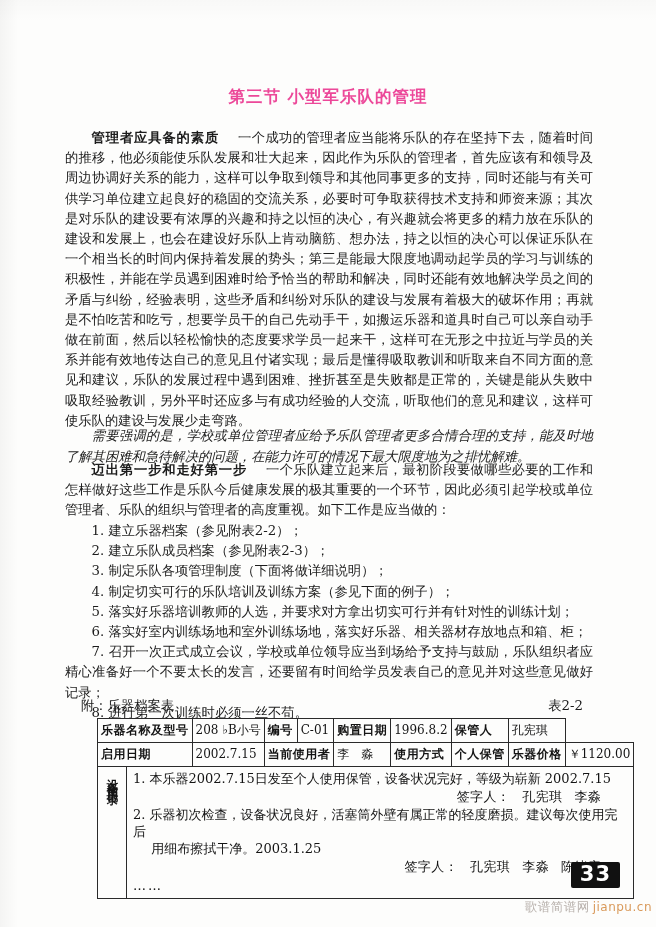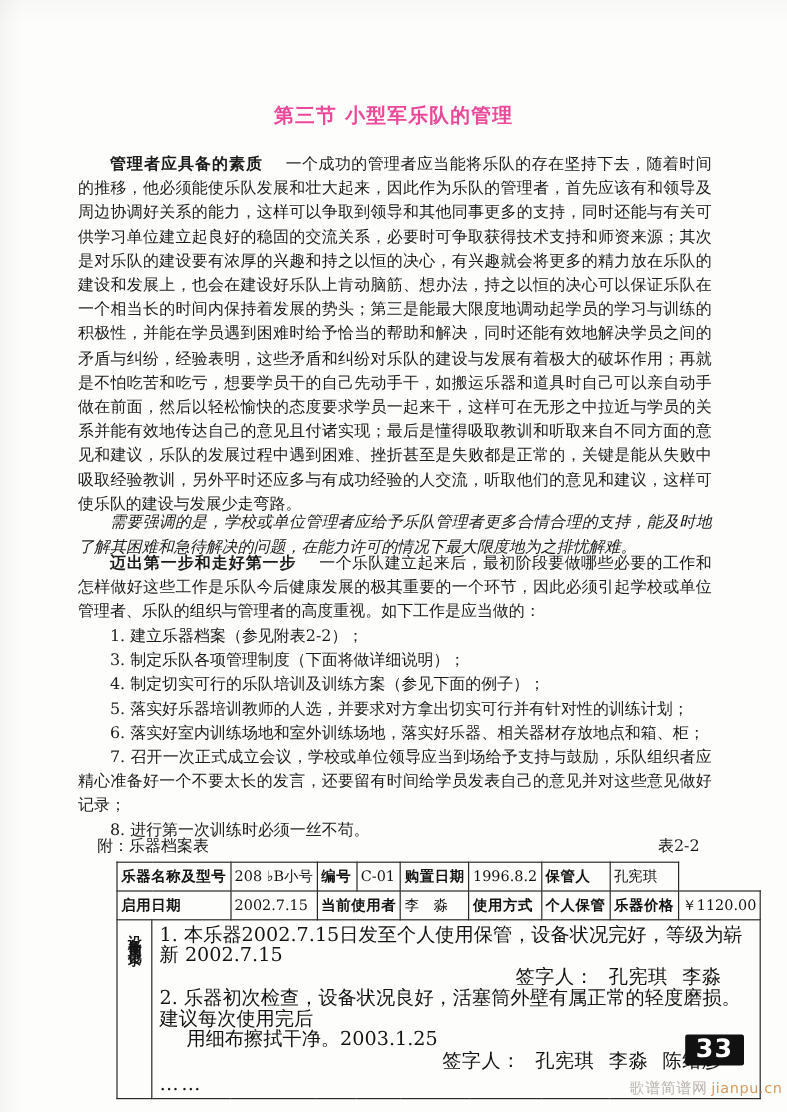--- a/index.html
+++ b/index.html
@@ -120,21 +120,21 @@
     line-height: 20px;
     padding: 3px 1px !important;
     vertical-align: middle;
   }
 
   .log-cell {
     text-align: left !important;
     padding: 3px 6px 4px 6px !important;
     line-height: 17px;
     white-space: normal !important;
-    font-size: 16px;
+    font-size: 13px;
   }
   .log-entry { margin: 0 0 1px 0; }
   .log-entry .cont { display: block; padding-left: 1.4em; }
   .log-sign {
     display: block;
     text-align: right;
     padding-right: 26px;
     margin-top: 1px;
     letter-spacing: 0.4px;
   }
@@ -189,20 +189,21 @@
   <div class="body-block" style="top:413px;font-style:italic;">
     <p class="para2">需要强调的是，学校或单位管理者应给予乐队管理者更多合情合理的支持，能及时地了解其困难和急待解决的问题，在能力许可的情况下最大限度地为之排忧解难。</p>
   </div>
 
   <div class="body-block" style="top:460px;">
     <p class="para"><span class="lead">迈出第一步和走好第一步</span><span>一个乐队建立起来后，最初阶段要做哪些必要的工作和怎样做好这些工作是乐队今后健康发展的极其重要的一个环节，因此必须引起学校或单位管理者、乐队的组织与管理者的高度重视。如下工作是应当做的：</span></p>
   </div>
 
   <div class="body-block" style="top:521px;">
     <div class="list-item">1. 建立乐器档案（参见附表2-2）；</div>
+    <div class="list-item">2. 建立乐队成员档案（参见附表2-3）；</div>
     <div class="list-item">3. 制定乐队各项管理制度（下面将做详细说明）；</div>
     <div class="list-item">4. 制定切实可行的乐队培训及训练方案（参见下面的例子）；</div>
     <div class="list-item">5. 落实好乐器培训教师的人选，并要求对方拿出切实可行并有针对性的训练计划；</div>
     <div class="list-item">6. 落实好室内训练场地和室外训练场地，落实好乐器、相关器材存放地点和箱、柜；</div>
     <div class="list-item wrap">7. 召开一次正式成立会议，学校或单位领导应当到场给予支持与鼓励，乐队组织者应精心准备好一个不要太长的发言，还要留有时间给学员发表自己的意见并对这些意见做好记录；</div>
     <div class="list-item">8. 进行第一次训练时必须一丝不苟。</div>
   </div>
 
   <div class="attach-row" style="top:697px;">
     <span class="attach-label">附：乐器档案表</span>

